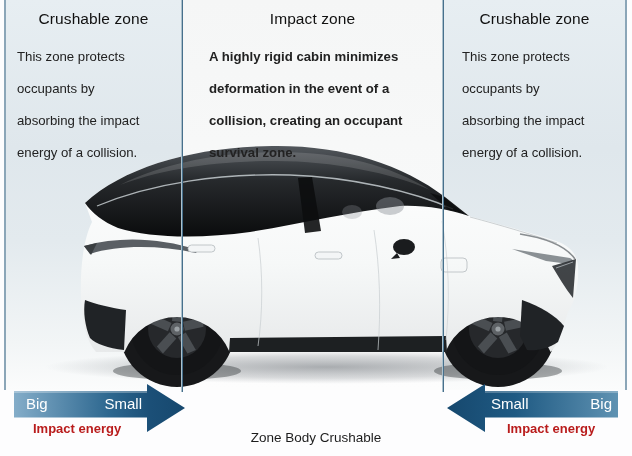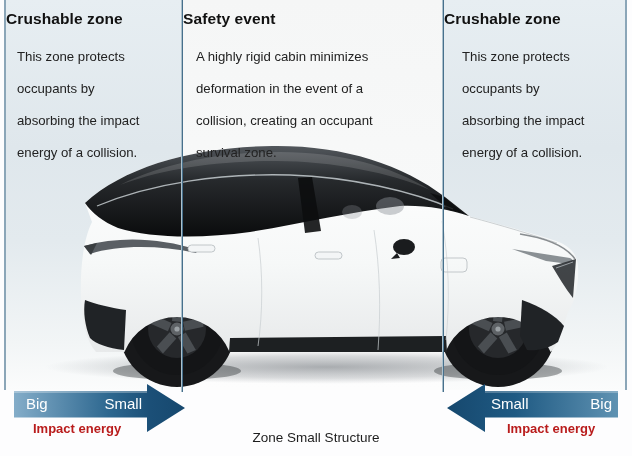--- a/index.html
+++ b/index.html
@@ -18,29 +18,29 @@
   .col-right{left:444px;width:181px;}
   
   .frame-line{position:absolute;top:0;width:2px;height:390px;background:var(--frame-border,#8ba6b8);z-index:2;}
   .frame-left{left:4px;}
   .frame-right{left:625px;}
   .divider{position:absolute;top:0;width:2px;height:392px;z-index:2;
     background:linear-gradient(90deg,#abc0cc 0,#abc0cc 1px,var(--divider,#47708c) 1px,var(--divider,#47708c) 2px);}
   .divider-1{left:181px;}
   .divider-2{left:442px;}
   
-  .zone-title{position:absolute;top:10px;z-index:3;
-    font-size:15.5px;font-weight:bold;color:#111;letter-spacing:.1px;}
+  .zone-title{position:absolute;top:10px;z-index:3;text-align:center;
+    font-size:15.5px;font-weight:normal;color:#111;letter-spacing:.1px;}
   .zone-desc{position:absolute;top:41px;z-index:3;font-size:13.2px;line-height:32px;
     color:#222;white-space:pre-line;}
   .t-left{left:6px;width:175px;}
   .t-center{left:183px;width:259px;}
   .t-right{left:444px;width:181px;}
   .d-left{left:17px;width:158px;}
-  .d-center{left:196px;width:222px;}
+  .d-center{left:209px;width:222px;font-weight:bold;}
   .d-right{left:462px;width:158px;}
   
   .car-svg{position:absolute;left:0;top:0;z-index:1;}
   
   .arrow-svg{position:absolute;left:0;top:0;z-index:4;}
   .arrow-label{position:absolute;z-index:5;font-size:15px;font-weight:normal;color:#fff;}
   .arrow-caption{position:absolute;z-index:5;font-size:13px;font-weight:bold;color:#b91c1c;}
   .lbl-big-l{left:26px;top:395px;}
   .lbl-small-l{left:80px;top:395px;width:62px;text-align:right;}
   .lbl-small-r{left:491px;top:395px;}
@@ -191,21 +191,21 @@
   <div class="frame-line frame-right"></div>
   <div class="divider divider-1"></div>
   <div class="divider divider-2"></div>
 
   <div class="zone-title t-left">Crushable zone</div>
   <div class="zone-desc d-left">This zone protects
 occupants by
 absorbing the impact
 energy of a collision.</div>
 
-  <div class="zone-title t-center">Safety event</div>
+  <div class="zone-title t-center">Impact zone</div>
   <div class="zone-desc d-center">A highly rigid cabin minimizes
 deformation in the event of a
 collision, creating an occupant
 survival zone.</div>
 
   <div class="zone-title t-right">Crushable zone</div>
   <div class="zone-desc d-right">This zone protects
 occupants by
 absorbing the impact
 energy of a collision.</div>
@@ -231,14 +231,14 @@
   </svg>
 
   <div class="arrow-label lbl-big-l">Big</div>
   <div class="arrow-label lbl-small-l">Small</div>
   <div class="arrow-caption cap-l">Impact energy</div>
 
   <div class="arrow-label lbl-small-r">Small</div>
   <div class="arrow-label lbl-big-r">Big</div>
   <div class="arrow-caption cap-r">Impact energy</div>
 
-  <div class="fig-caption">Zone Small Structure</div>
+  <div class="fig-caption">Zone Body Crushable</div>
 </div>
 
 </body></html>

